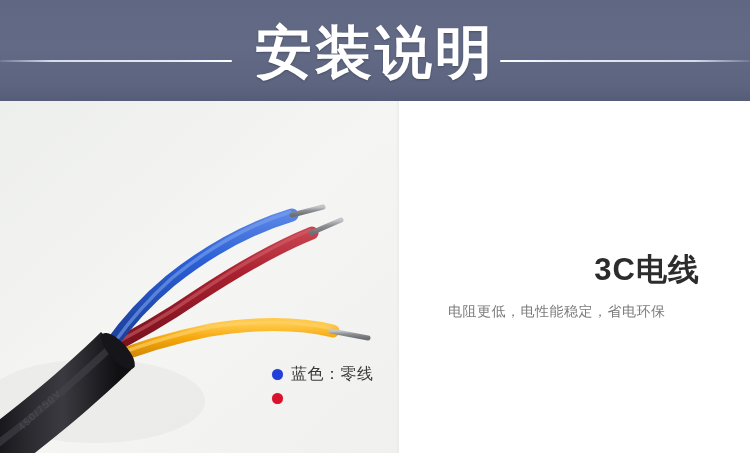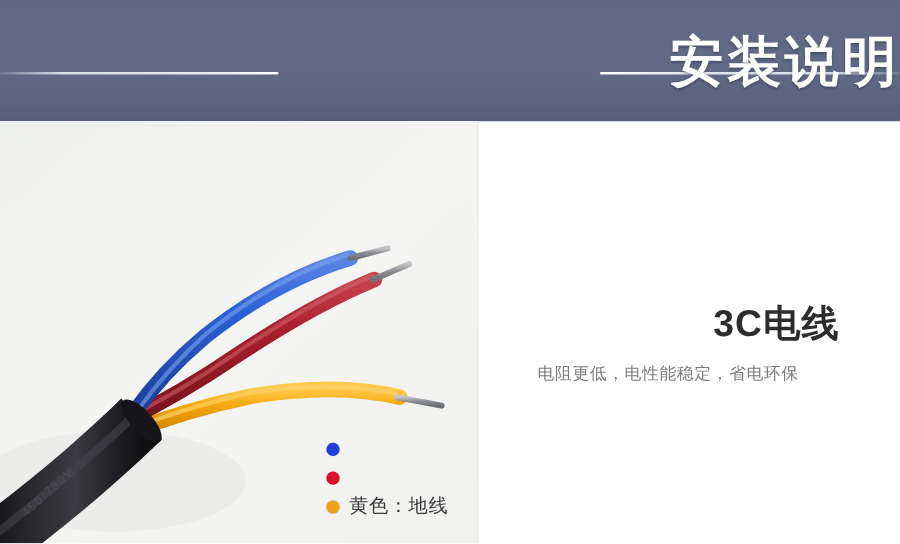--- a/index.html
+++ b/index.html
@@ -32,23 +32,23 @@
     border-radius: 1px;
   }
   .header-rule.left  { left: 0px;  width: 232px; }
   .header-rule.right { left: 500px; width: 250px;
     background: linear-gradient(90deg, #ffffff 0%, #e6eaf4 25%, #d7dcea 78%, rgba(214,220,235,0.15) 100%);
   }
   .header-title {
     position: absolute;
     left: 0; top: 23px;
     width: 750px;
-    text-align: right;
+    text-align: center;
     color: #ffffff;
-    font-size: 45px;
+    font-size: 57px;
     font-weight: bold;
     letter-spacing: 3px;
     line-height: 58px;
     text-shadow: 0 1px 2px rgba(30,34,48,0.35);
   }
 
   
   .photo {
     position: absolute;
     left: 0; top: 101px;
@@ -193,26 +193,23 @@
       <ellipse cx="118" cy="250" rx="9" ry="23" transform="rotate(-42 118 250)" fill="#16161a"></ellipse>
 
       <text x="0" y="0" fill="#5b5b60" font-family="'Liberation Sans', sans-serif" font-size="10" letter-spacing="1.5" opacity="0.55" transform="translate(22,330) rotate(-43)">450/750V</text>
     </g>
   </svg>
 </div>
 
 <div class="legend">
   <div class="legend-row">
     <span class="legend-dot" style="background:#1f3fd8"></span>
+    <span class="legend-label">蓝色：零线</span>
   </div>
   <div class="legend-row">
     <span class="legend-dot" style="background:#d9112b"></span>
   </div>
-  <div class="legend-row">
-    <span class="legend-dot" style="background:#f0a21a"></span>
-    <span class="legend-label">黄色：地线</span>
-  </div>
 </div>
 
 <div class="info">
   <div class="info-title">3C电线</div>
   <div class="info-desc">电阻更低，电性能稳定，省电环保</div>
 </div>
 
 </body></html>

